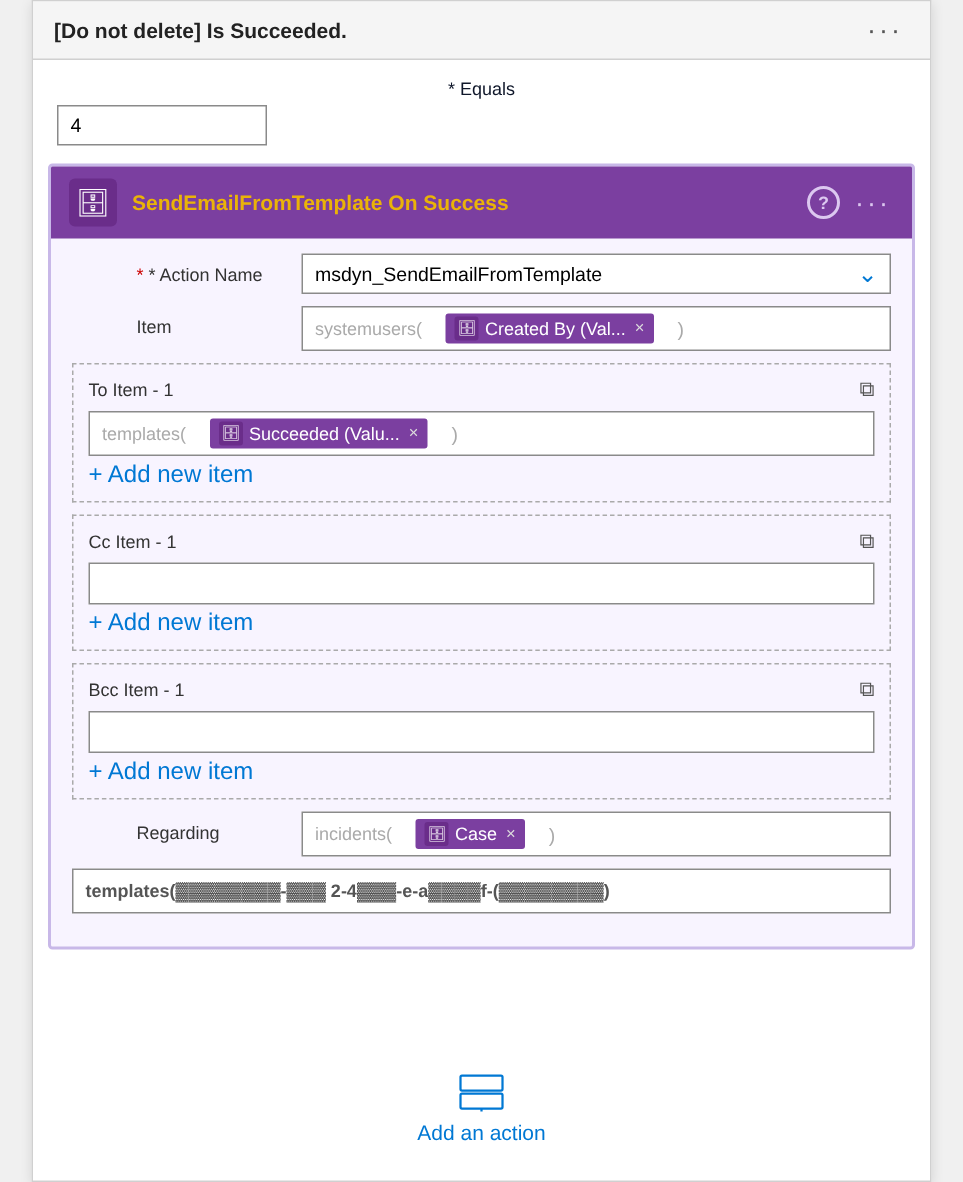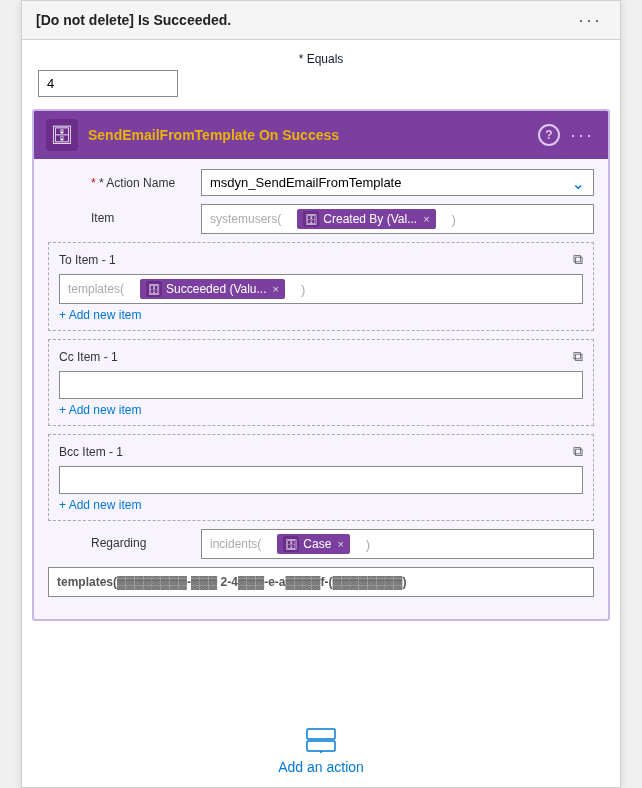--- a/index.html
+++ b/index.html
@@ -227,35 +227,35 @@
     }
     .copy-icon {
       color: #555;
       font-size: 14px;
       cursor: pointer;
     }
     .add-item-btn {
       background: none;
       border: none;
       color: #0078d4;
-      font-size: 12px;
+      font-size: 16px;
       cursor: pointer;
       display: flex;
       align-items: center;
       gap: 4px;
       padding: 4px 0 0 0;
     }
     .section-wrapper {
       margin-bottom: 6px;
     }
     .bottom-section {
       display: flex;
       flex-direction: column;
       align-items: center;
-      padding: 20px 0 12px 0;
+      padding: 20px 0 24px 0;
       margin-top: auto;
     }
     .add-action-btn {
       display: flex;
       flex-direction: column;
       align-items: center;
       gap: 4px;
       background: none;
       border: none;
       cursor: pointer;

